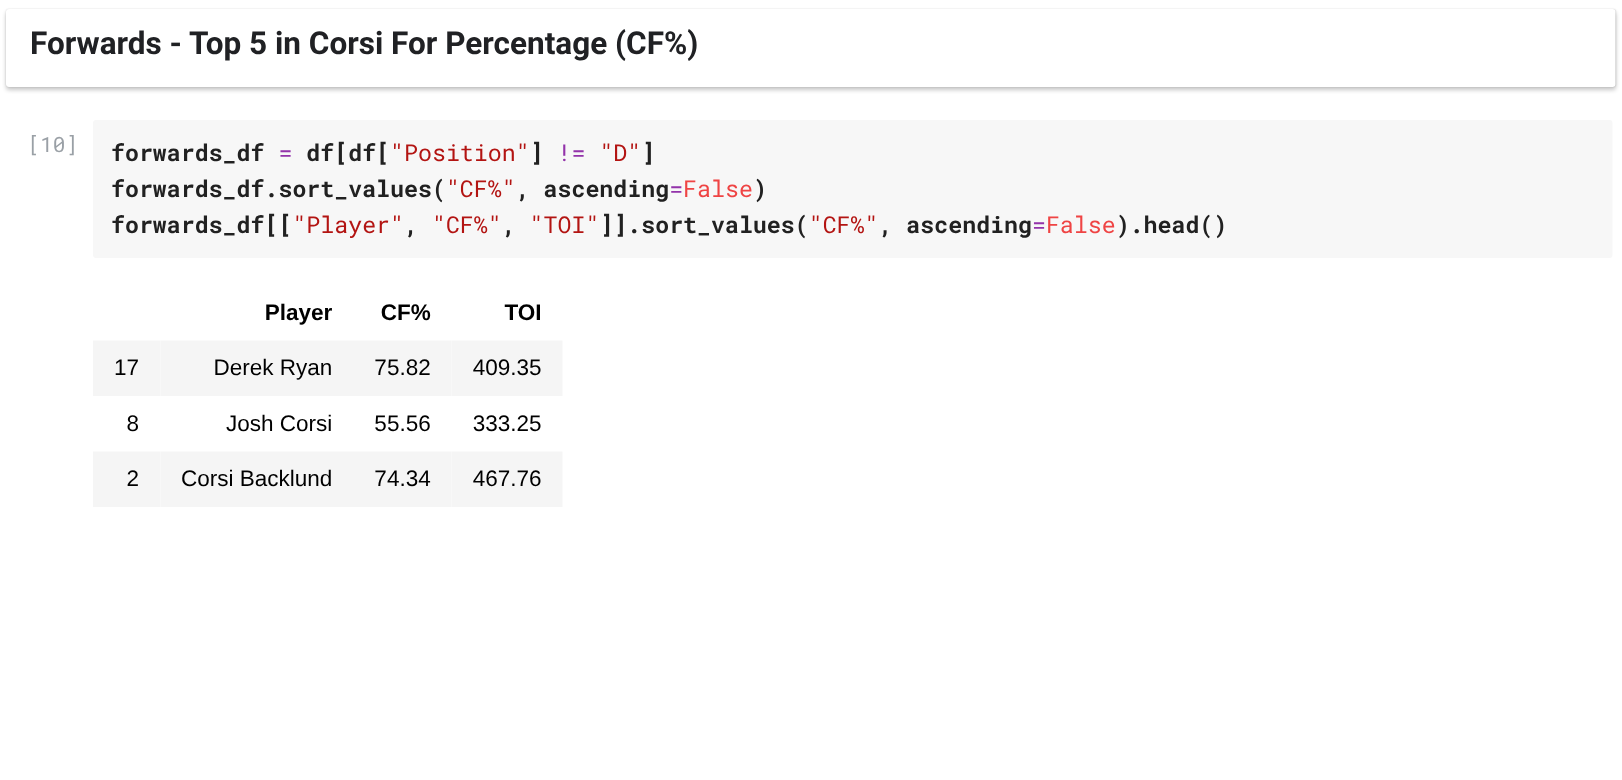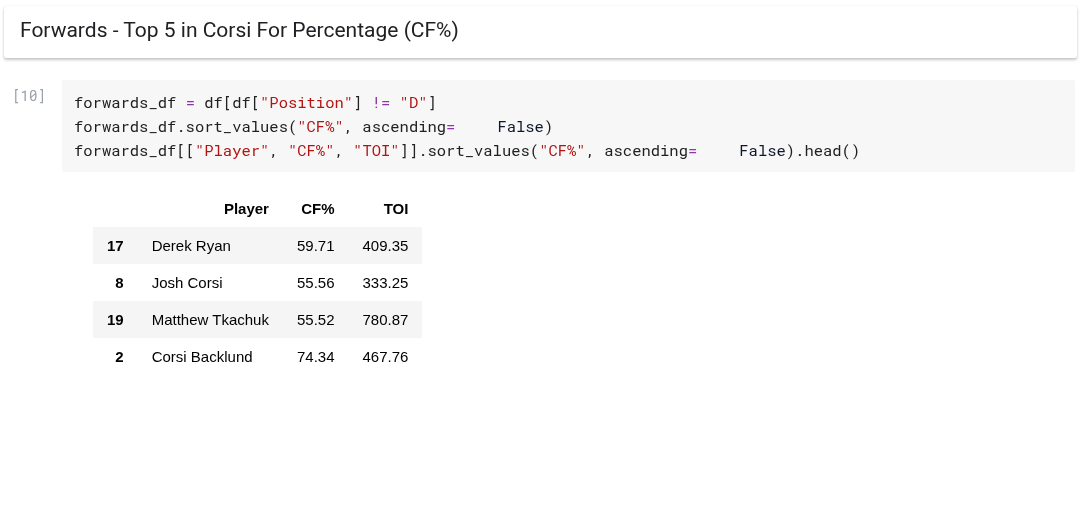--- a/index.html
+++ b/index.html
@@ -12,79 +12,80 @@
     }
     .title-card {
       margin: 6px 4px 12px 4px;
       padding: 12px 16px 16px 16px;
       background: #ffffff;
       border-radius: 2px;
       box-shadow: 0 2px 3px rgba(0,0,0,0.22), 0 0 1px rgba(0,0,0,0.18);
     }
     .title-text {
       font-size: 21px;
-      font-weight: 400;
+      font-weight: 700;
       color: #202124;
     }
     .cell-row {
       display: flex;
       align-items: flex-start;
       padding: 10px 6px 10px 6px;
     }
     .prompt {
       width: 56px;
       flex-shrink: 0;
       padding-top: 6px;
       color: #9aa0a6;
       font-family: "Roboto Mono", Menlo, Consolas, monospace;
       font-size: 14px;
-      text-align: center;
+      text-align: right;
       padding-right: 10px;
     }
     .code-block {
       flex: 1;
       background: #f7f7f7;
       border-radius: 2px;
       padding: 10px 12px;
       font-family: "Roboto Mono", Menlo, Consolas, monospace;
       font-size: 15.5px;
       line-height: 1.55;
       color: #212121;
       white-space: pre;
       overflow: hidden;
     }
-    .tok-var { color: #212121; }
+    .tok-var { color: #212121; font-weight: bold; }
     .tok-op { color: #9333aa; }
     .tok-str { color: #b31412; }
-    .tok-kw { color: #0f172a; margin-left: 42px; }
+    .tok-kw { color: #ef4444; }
     .output-wrap {
-      padding-left: 93px;
+      padding-left: 62px;
       padding-top: 8px;
     }
     table.df {
       border-collapse: collapse;
       font-family: Arial, "Helvetica Neue", sans-serif;
       font-size: 15px;
       color: #000000;
     }
     table.df th {
       font-weight: 700;
       text-align: right;
       padding: 10px 14px;
       border: none;
     }
     table.df td {
+      text-align: right;
       padding: 10px 14px;
       border: none;
     }
     table.df tbody tr:nth-child(odd) {
       background: #f5f5f5;
     }
     table.df th.idx, table.df td.idx {
-      font-weight: 700;
+      font-weight: 400;
       text-align: right;
     }
     table.df thead th:first-child {
       background: transparent;
     }
   </style>
 </head>
 <body>
 
 <div class="title-card">
@@ -105,34 +106,28 @@
         <th class="idx"></th>
         <th>Player</th>
         <th>CF%</th>
         <th>TOI</th>
       </tr>
     </thead>
     <tbody>
       <tr>
         <td class="idx">17</td>
         <td>Derek Ryan</td>
-        <td>59.71</td>
+        <td>75.82</td>
         <td>409.35</td>
       </tr>
       <tr>
         <td class="idx">8</td>
         <td>Josh Corsi</td>
         <td>55.56</td>
         <td>333.25</td>
-      </tr>
-      <tr>
-        <td class="idx">19</td>
-        <td>Matthew Tkachuk</td>
-        <td>55.52</td>
-        <td>780.87</td>
       </tr>
       <tr>
         <td class="idx">2</td>
         <td>Corsi Backlund</td>
         <td>74.34</td>
         <td>467.76</td>
       </tr>
     </tbody>
   </table>
 </div>

